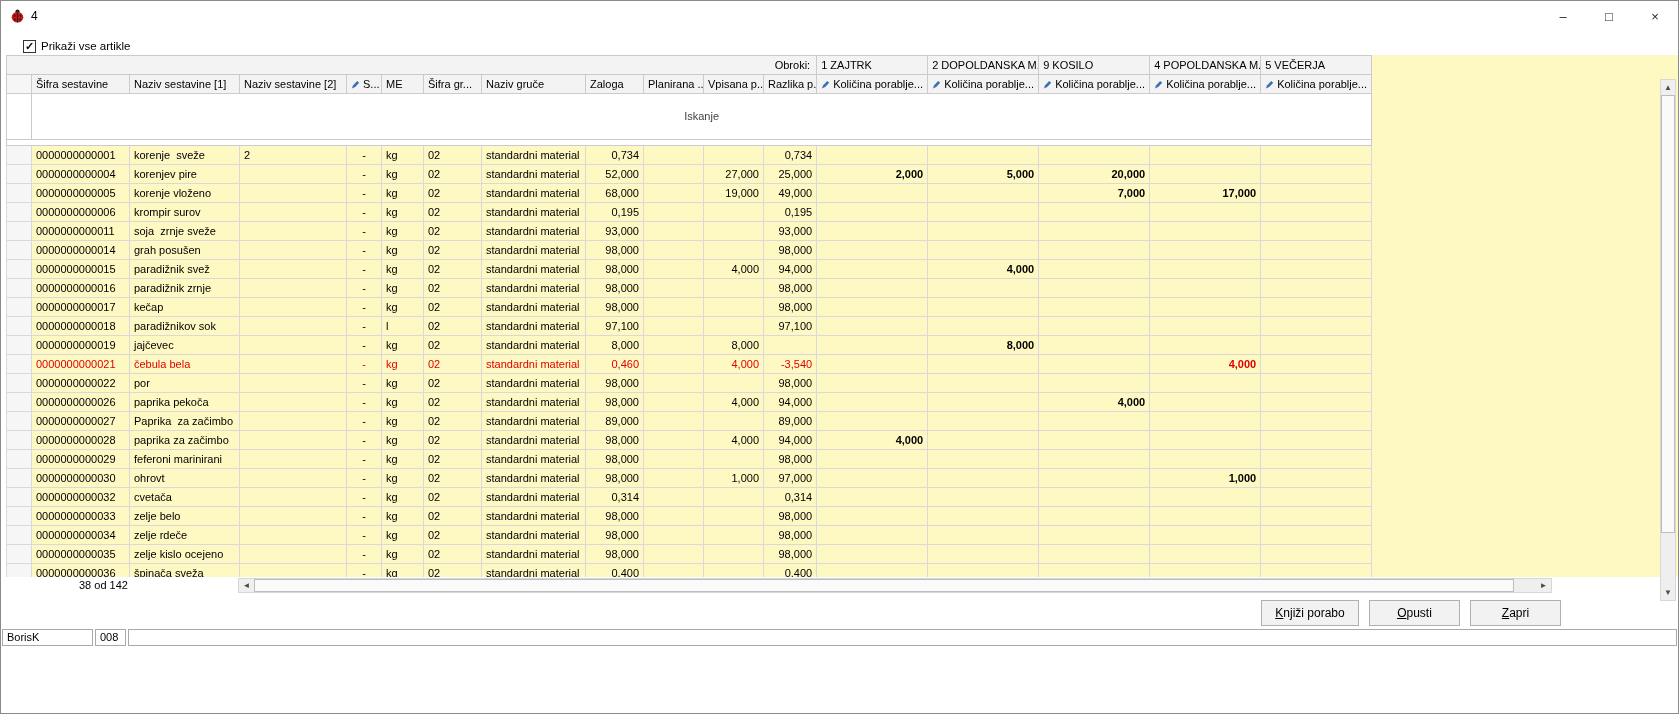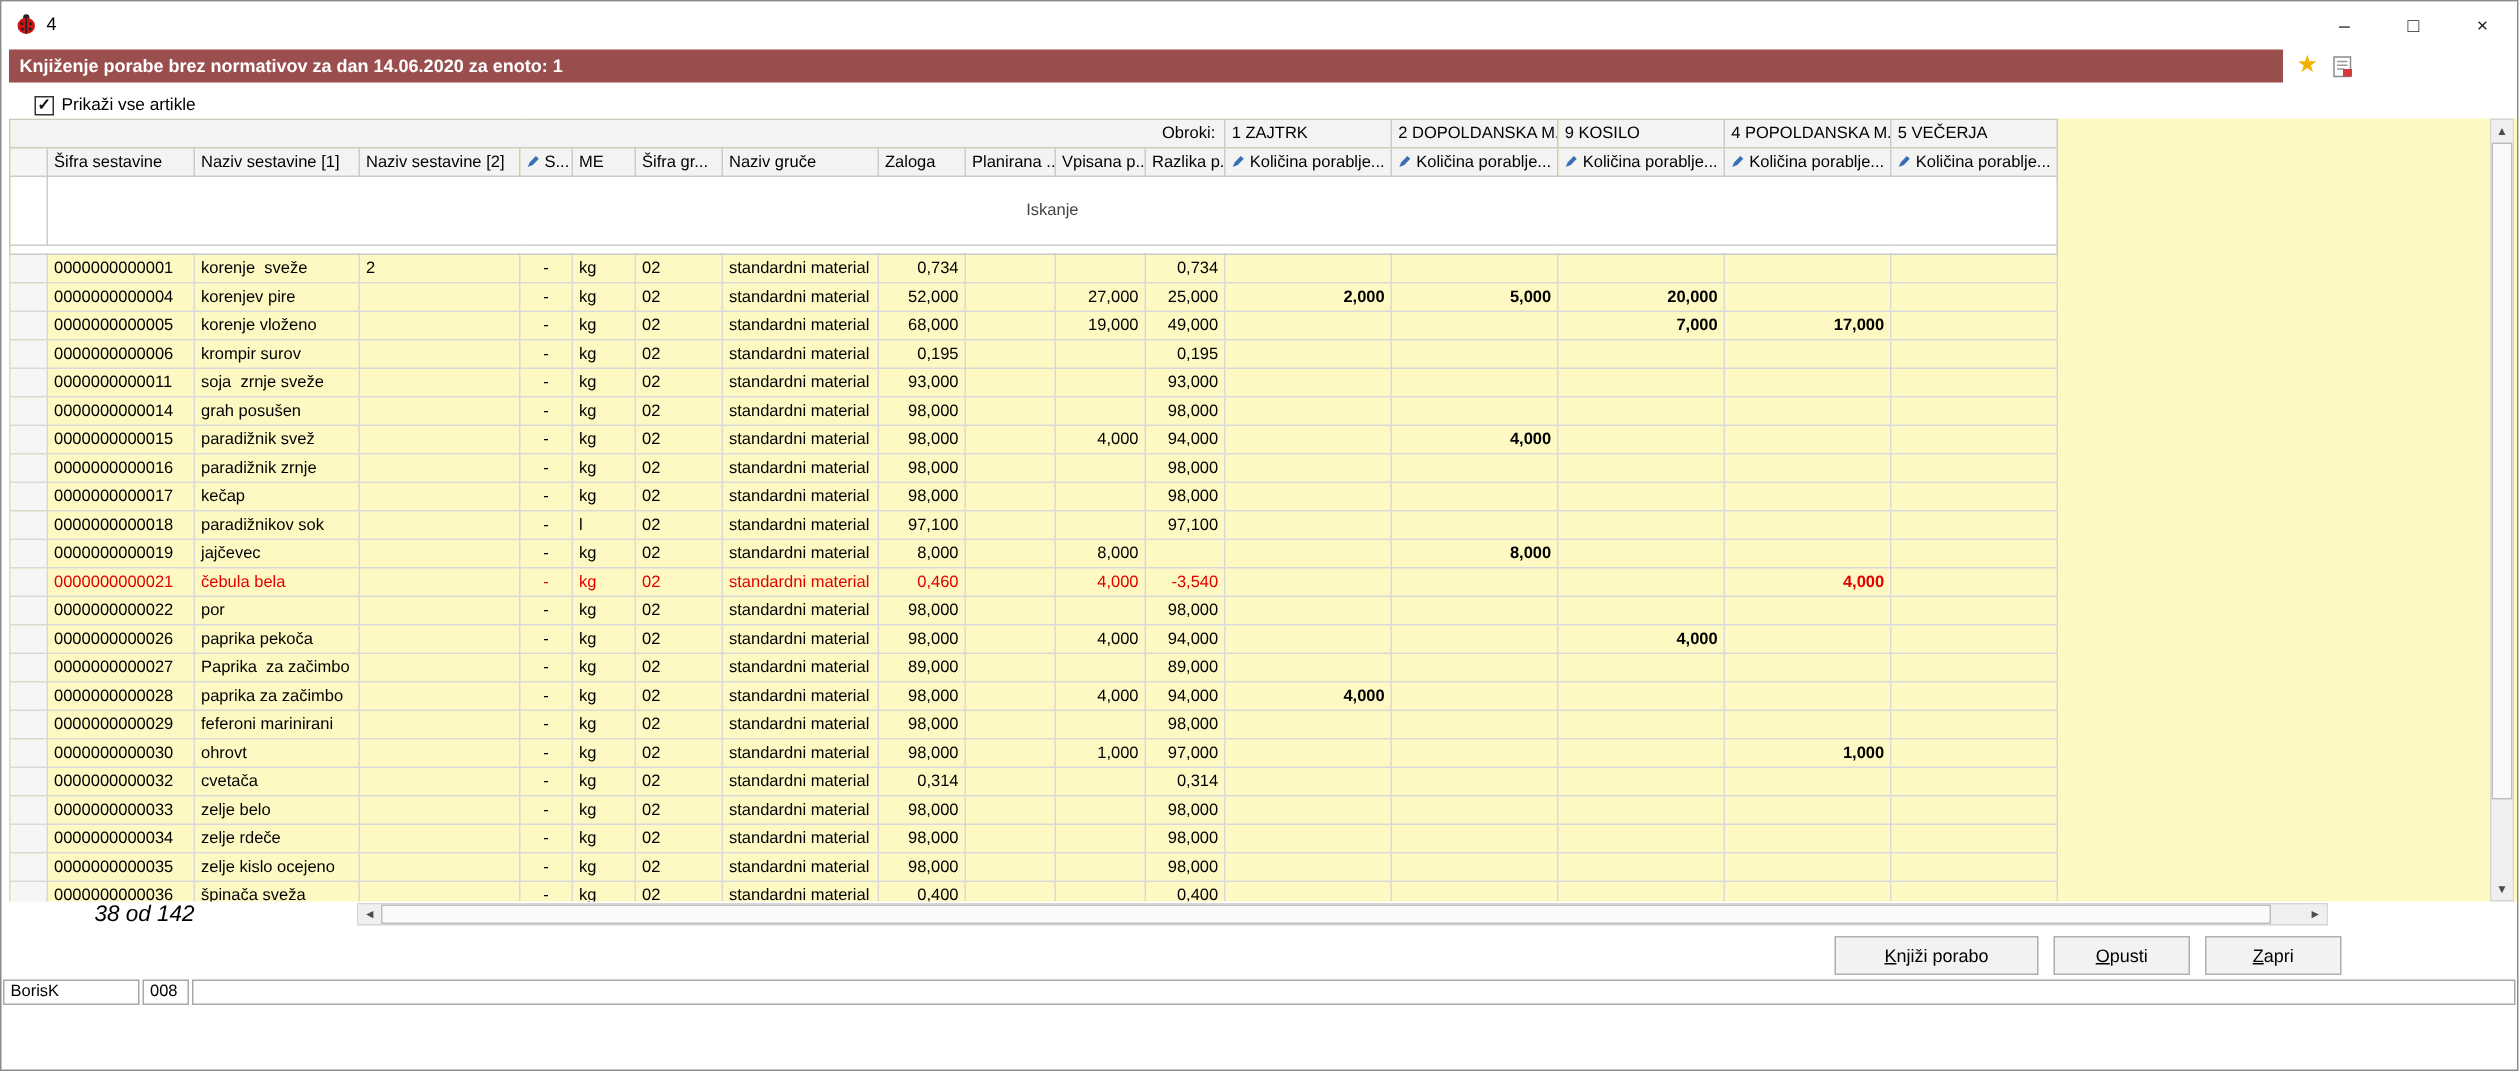--- a/index.html
+++ b/index.html
@@ -42,40 +42,40 @@
   td.c { text-align:center; }
   tr.red td { color:#e00000; }
   td.sel, th.sel { background:#f6f6f6; padding:0; text-align:center; }
   .filter-row th { background:#fff; height:16px; line-height:15px; border-color:#cbcbcb; }
   .filter-row th.filter-cell { text-align:center; color:#444; }
   .spacer-row th { height:6px; background:#fff; }
   .meal-sub .pencil-svg, .pencil-head .pencil-svg { margin-right:3px; vertical-align:-1px; }
 
   
   .hscroll-row { position:relative; height:16px; margin-left:5px; display:flex; align-items:center; }
-  .count-label { position:absolute; left:57px; font-size:15px;font-style:italic; }
+  .count-label { position:absolute; left:73px; font-size:11px; }
   .hscrollbar { position:absolute; left:232px; right:126px; height:15px; background:#efefef;
                 border:1px solid #d7d7d7; display:flex; }
   .sb-arrow { width:15px; height:100%; display:flex; align-items:center; justify-content:center;
               font-size:8px; color:#4c4c4c; background:#efefef; }
   .hthumb { flex:1; background:#fafafa; border:1px solid #bdbdbd; }
   .htrack { width:22px; }
   .vscrollbar { position:absolute; top:78px; right:2px; width:16px; height:522px; background:#efefef;
                 border:1px solid #d7d7d7; display:flex; flex-direction:column; }
   .vthumb { height:438px; background:#fafafa; border:1px solid #bdbdbd; }
   .vtrack { flex:1; }
   .vscrollbar .sb-arrow { width:100%; height:15px; }
 
   
   .buttons-row { display:flex; justify-content:flex-end; margin:7px 117px 0 0; gap:10px; }
   .btn { height:26px; background:#f2f2f2; border:1px solid #b0b0b0; font-size:12px;
          font-family:"Liberation Sans", sans-serif; display:flex; align-items:center; justify-content:center; }
   .btn span { display:block; }
   .btn span::first-letter { text-decoration:underline; }
-  .btn-knjizi { width:136px; }
+  .btn-knjizi { width:98px; }
   .btn-opusti, .btn-zapri { width:91px; }
 
   
   .statusbar { display:flex; margin:3px 1px 0 1px; height:17px; gap:2px; }
   .status-cell { border:1px solid #a9a9a9; background:#fff; font-size:11px; line-height:15px;
                  padding-left:4px; }
   .status-user { width:91px; }
   .status-code { width:31px; }
   .status-rest { flex:1; }
 </style>
@@ -97,33 +97,20 @@
       </svg>
     </span>
     <span class="title-text">4</span>
     <div class="caption-btns">
       <div class="cap-btn">–</div>
       <div class="cap-btn">□</div>
       <div class="cap-btn">×</div>
     </div>
   </div>
 
-  <div class="redbar-row">
-    <div class="redbar">Knjiženje porabe brez normativov za dan 14.06.2020 za enoto: 1</div>
-    <span class="star">★</span>
-    <span class="layout-icon">
-      <svg width="14" height="15" viewBox="0 0 14 15">
-        <rect x="1" y="1" width="11" height="13" fill="#fff" stroke="#8a8a8a"></rect>
-        <line x1="3" y1="4" x2="10" y2="4" stroke="#9a9a9a"></line>
-        <line x1="3" y1="6.5" x2="10" y2="6.5" stroke="#9a9a9a"></line>
-        <line x1="3" y1="9" x2="8" y2="9" stroke="#9a9a9a"></line>
-        <rect x="7" y="9" width="6" height="5" fill="#d43a3a"></rect>
-      </svg>
-    </span>
-  </div>
 
   <div class="checkbox-row">
     <span class="cb-box">✓</span>
     <span class="cb-label">Prikaži vse artikle</span>
   </div>
 
   <div class="grid-area">
     <table>
       <colgroup>
         <col style="width:25px">

